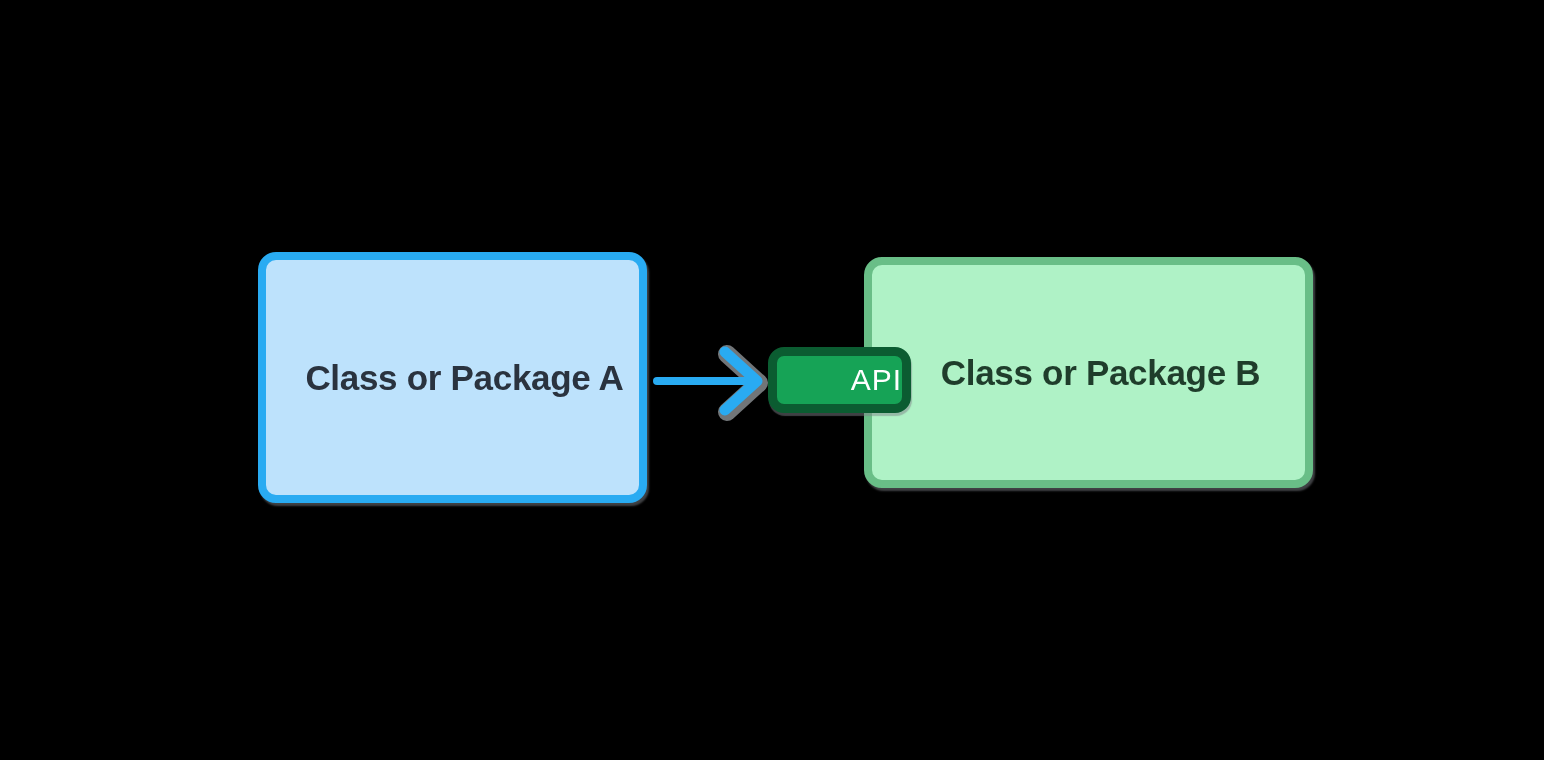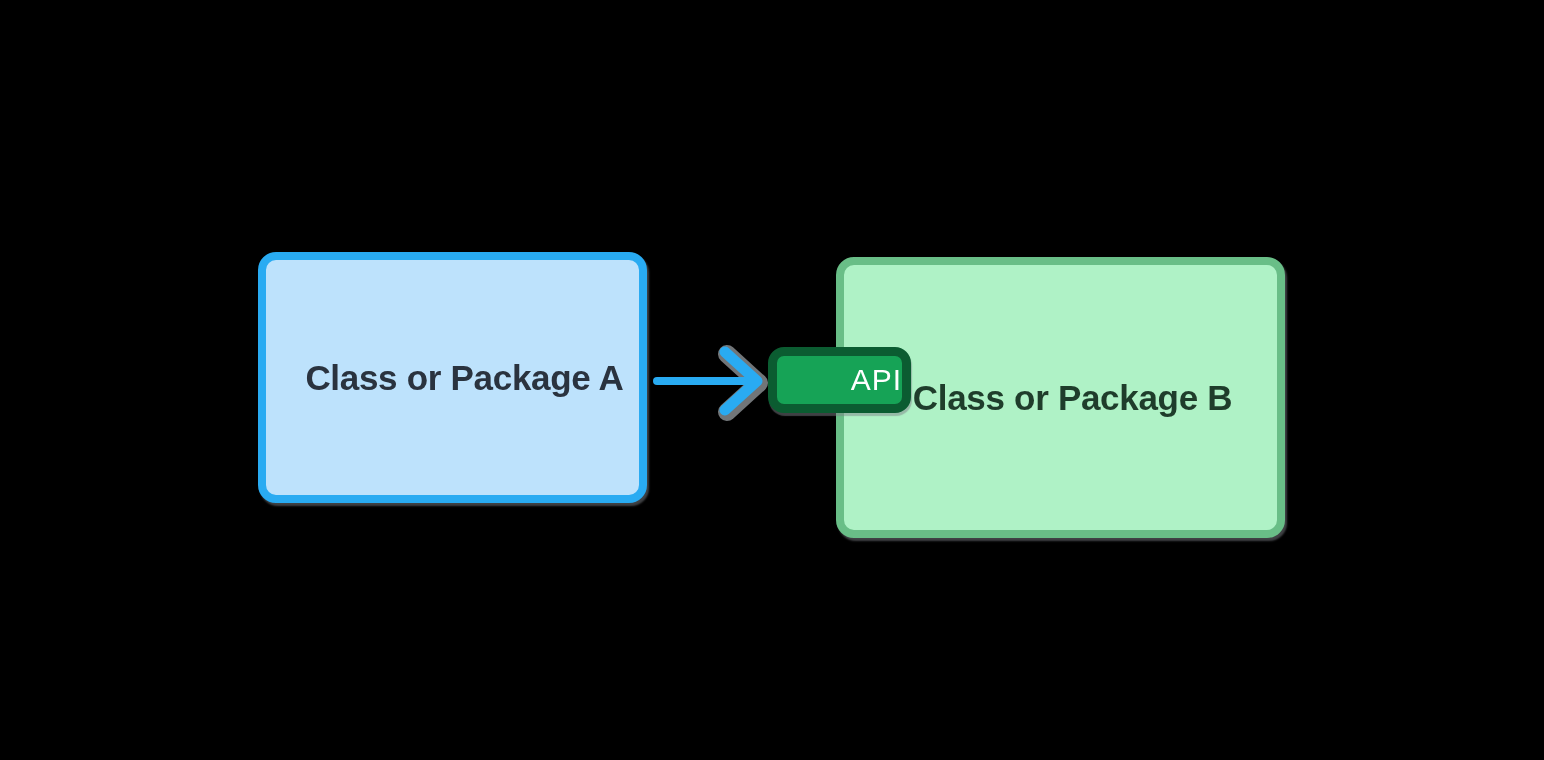--- a/index.html
+++ b/index.html
@@ -27,24 +27,24 @@
   }
   .box-a {
     left: 258px;
     top: 252px;
     width: 389px;
     height: 251px;
     background: #BDE2FC;
     border: 8px solid #29ABF2;
   }
   .box-b {
-    left: 836px;
+    left: 864px;
     top: 257px;
     width: 449px;
-    height: 281px;
+    height: 231px;
     background: #AFF2C6;
     border: 8px solid #69BE87;
   }
   .box-label {
     font-size: 35px;
     font-weight: 700;
     letter-spacing: -0.3px;
     white-space: nowrap;
   }
   .box-a .box-label { color: #2A333F; }

